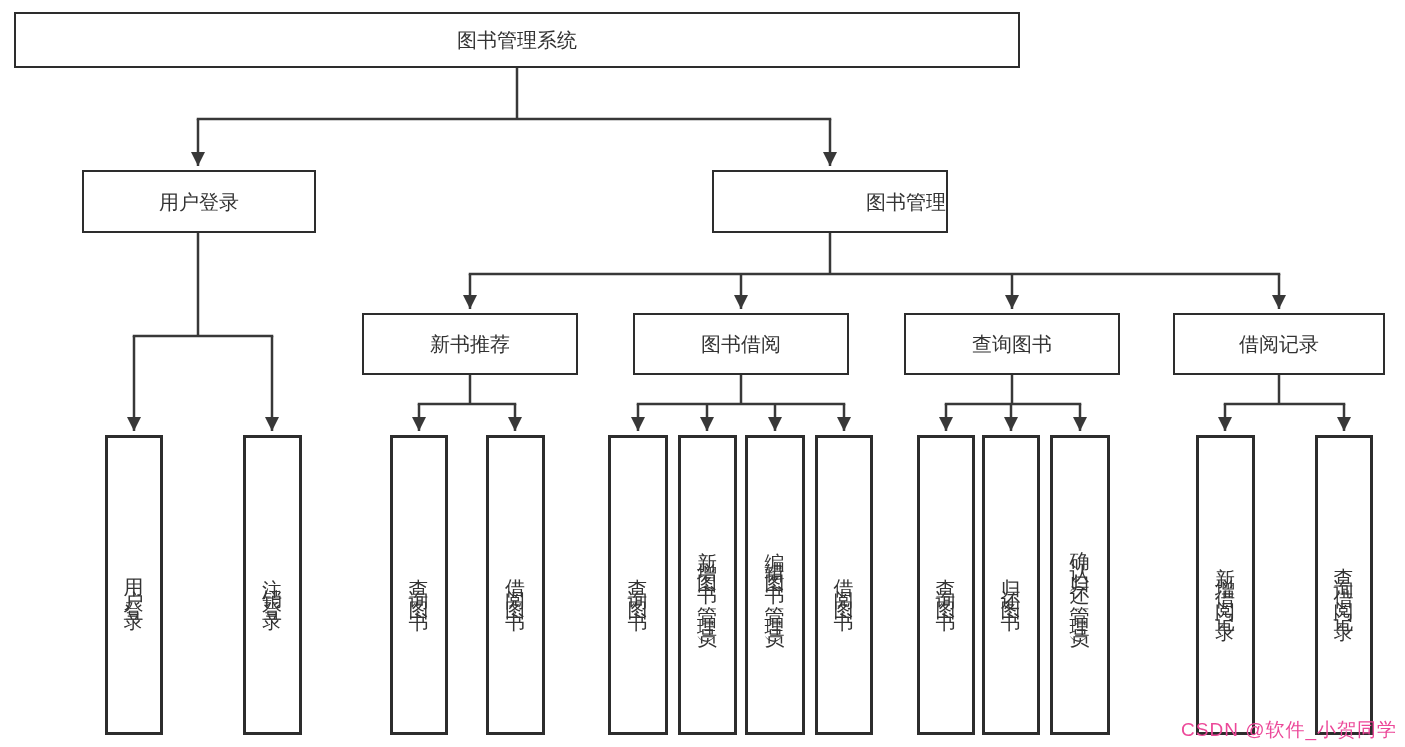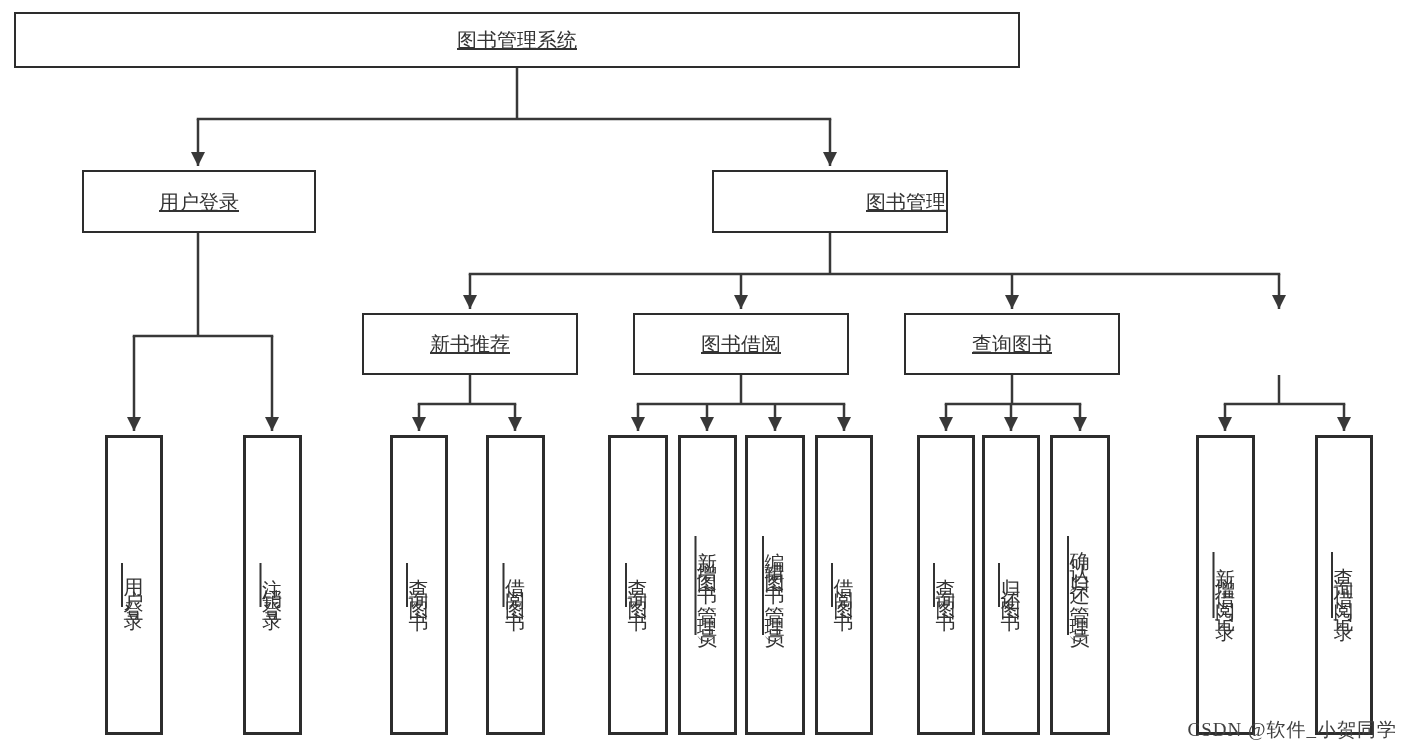--- a/index.html
+++ b/index.html
@@ -26,44 +26,42 @@
     box-sizing: border-box;
     background: #ffffff;
     border: 2px solid #2d2d2d;
     display: flex;
     align-items: center;
     justify-content: center;
     color: #333333;
     font-size: 20px;
     line-height: 1;
     z-index: 2;
-    text-decoration: underline;
   }
   .leaf {
     border-width: 3px;
     top: 435px;
     height: 300px;
   }
   .leaf .vlabel {
     writing-mode: vertical-rl;
     letter-spacing: 11px;
     font-size: 20px;
     color: #333333;
     white-space: nowrap;
   }
   .watermark {
     position: absolute;
     right: 8px;
     bottom: 4px;
     font-size: 19px;
-    color: #404040;
+    color: #ec4899;
     letter-spacing: 1px;
     z-index: 3;
     white-space: nowrap;
-    font-family: Liberation Serif, serif;
   }
 </style>
 </head>
 <body>
 
 <div class="stage">
 
   <svg class="connectors" viewBox="0 0 1405 747" xmlns="http://www.w3.org/2000/svg">
     <defs>
       <marker id="arrow" viewBox="0 0 10 10" refX="10" refY="5" markerUnits="userSpaceOnUse" markerWidth="20" markerHeight="14" orient="auto">
@@ -127,20 +125,23 @@
 
   <div class="box" style="left:362px; top:313px; width:216px; height:62px;">
     <span>新书推荐</span>
   </div>
   <div class="box" style="left:633px; top:313px; width:216px; height:62px;">
     <span>图书借阅</span>
   </div>
   <div class="box" style="left:904px; top:313px; width:216px; height:62px;">
     <span>查询图书</span>
   </div>
+  <div class="box" style="left:1173px; top:313px; width:212px; height:62px;">
+    <span>借阅记录</span>
+  </div>
 
   <div class="box leaf" style="left:105px; width:58px;">
     <span class="vlabel">用户登录</span>
   </div>
   <div class="box leaf" style="left:243px; width:59px;">
     <span class="vlabel">注销登录</span>
   </div>
 
   <div class="box leaf" style="left:390px; width:58px;">
     <span class="vlabel">查询图书</span>

